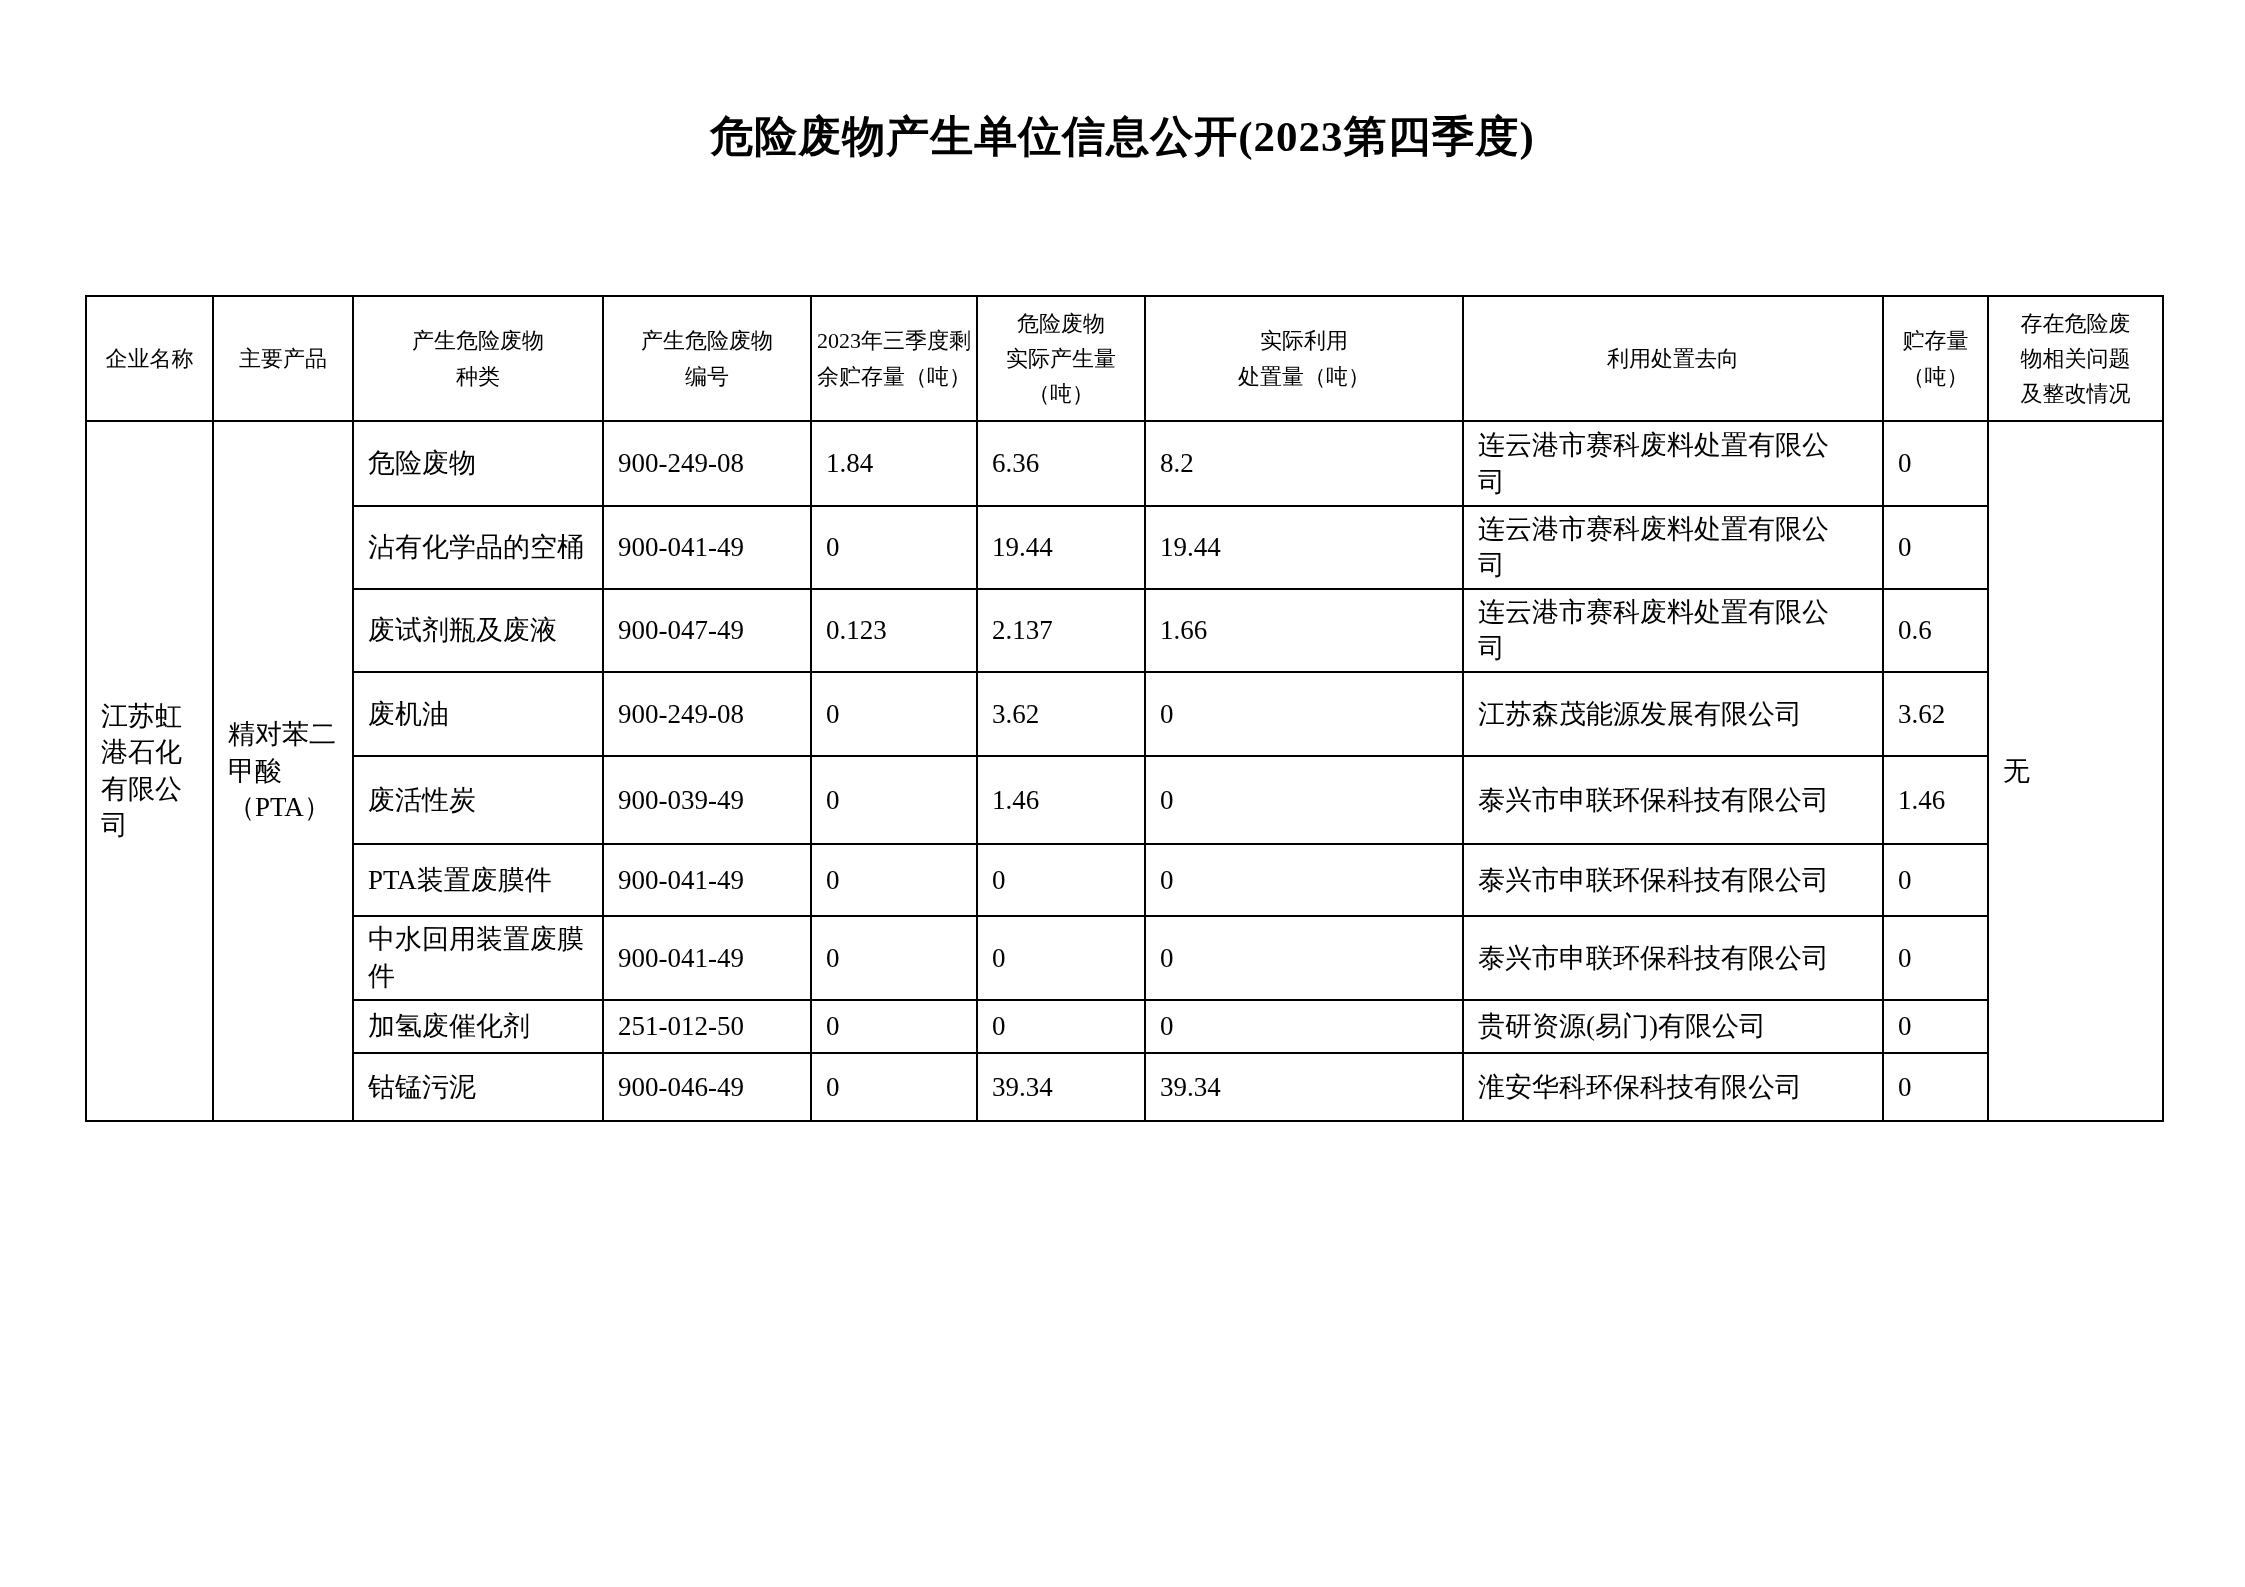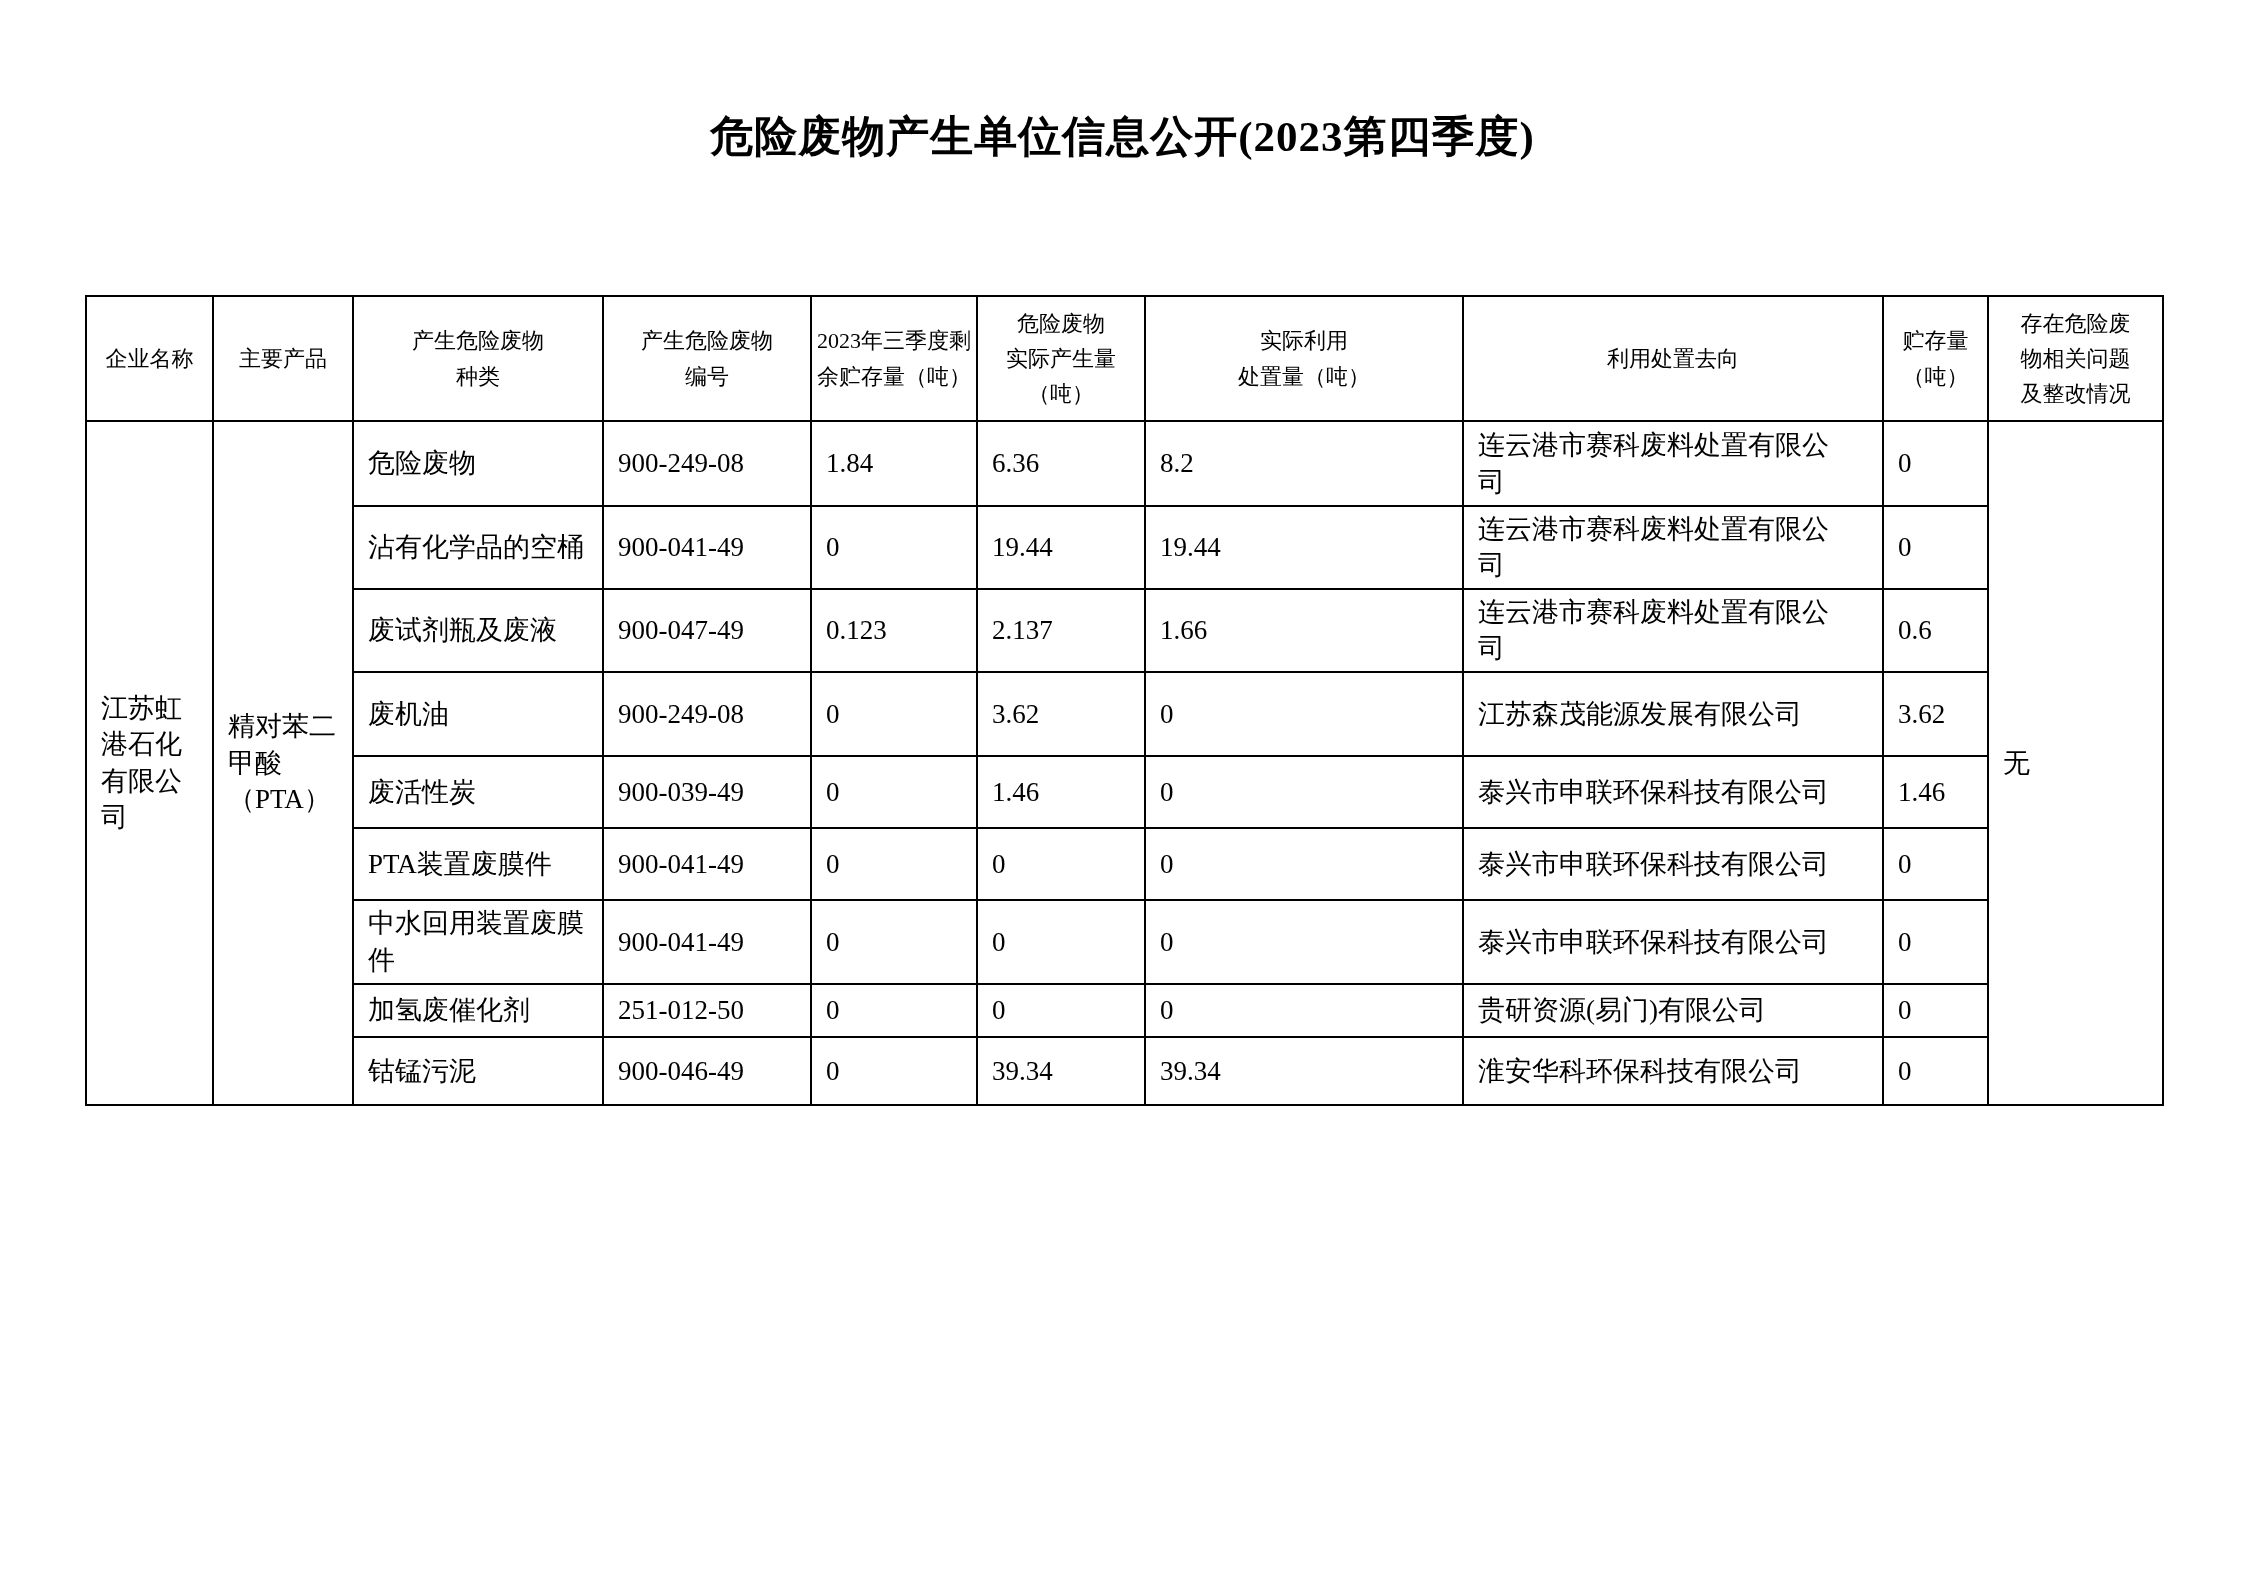--- a/index.html
+++ b/index.html
@@ -46,21 +46,21 @@
     font-size:27px;
     line-height:1.35;
     text-align:left;
     padding:4px 12px 4px 14px;
   }
   tr.hdr{height:125px;}
   tr.r0{height:85px;}
   tr.r1{height:80px;}
   tr.r2{height:60px;}
   tr.r3{height:84px;}
-  tr.r4{height:72px;}
+  tr.r4{height:88px;}
   tr.r5{height:72px;margin-left:24px;}
   tr.r6{height:84px;}
   tr.r7{height:53px;}
   tr.r8{height:68px;}
 </style>
 </head>
 <body>
 
 <div class="page">
 

